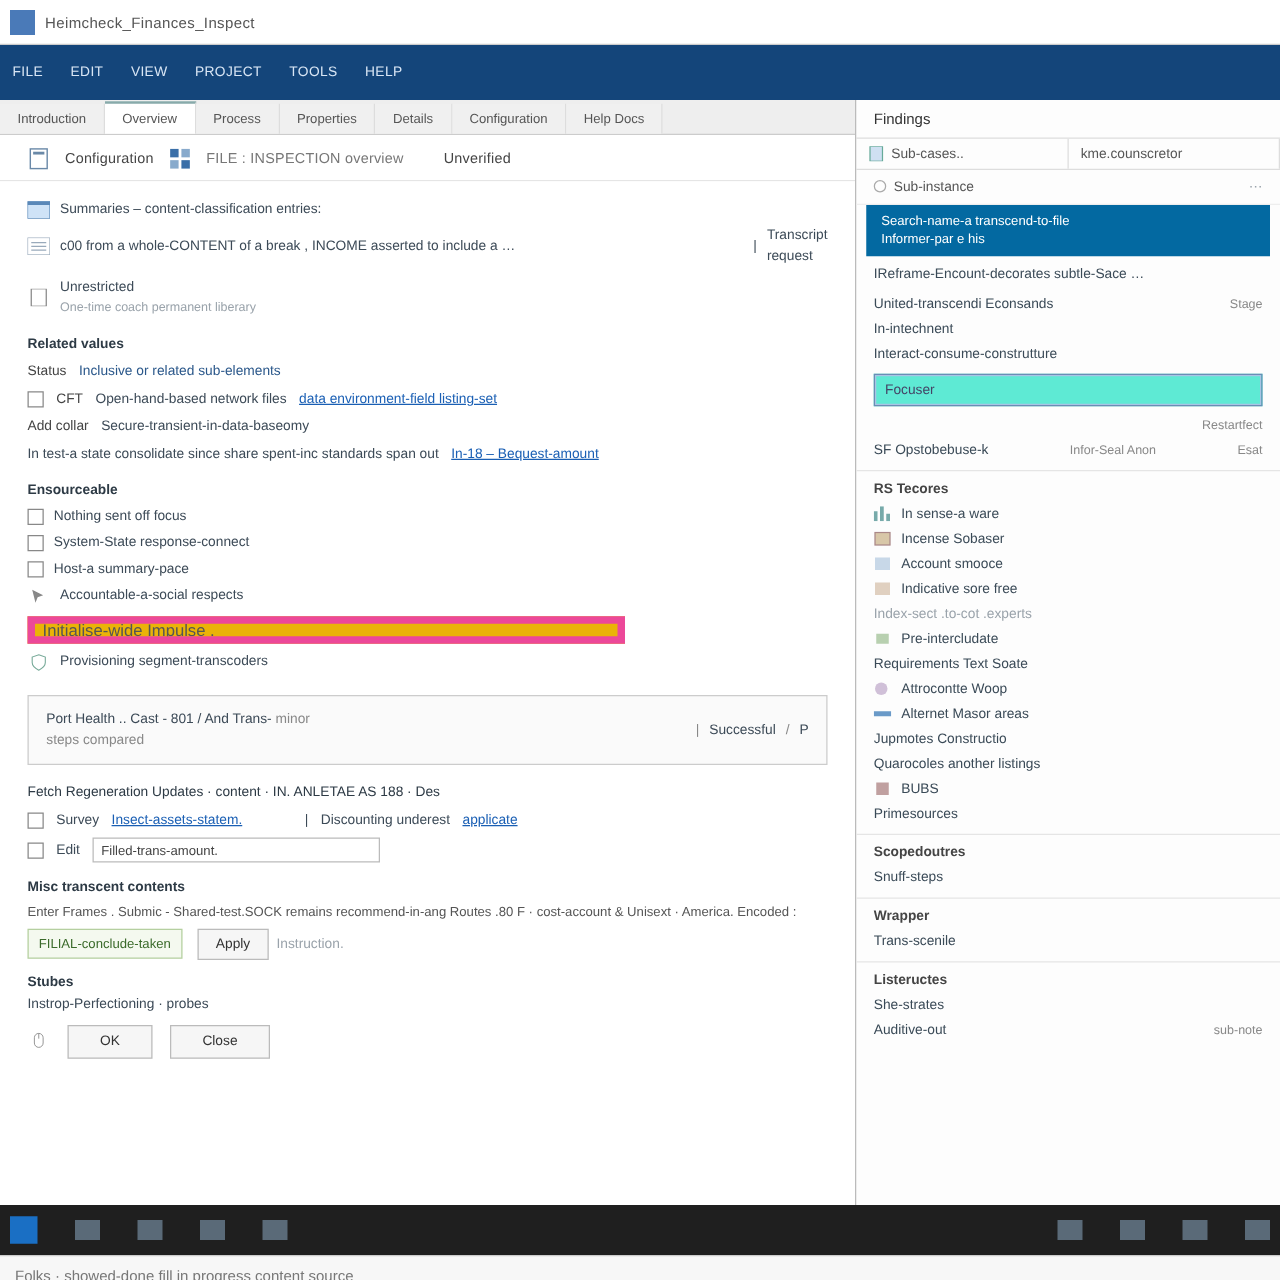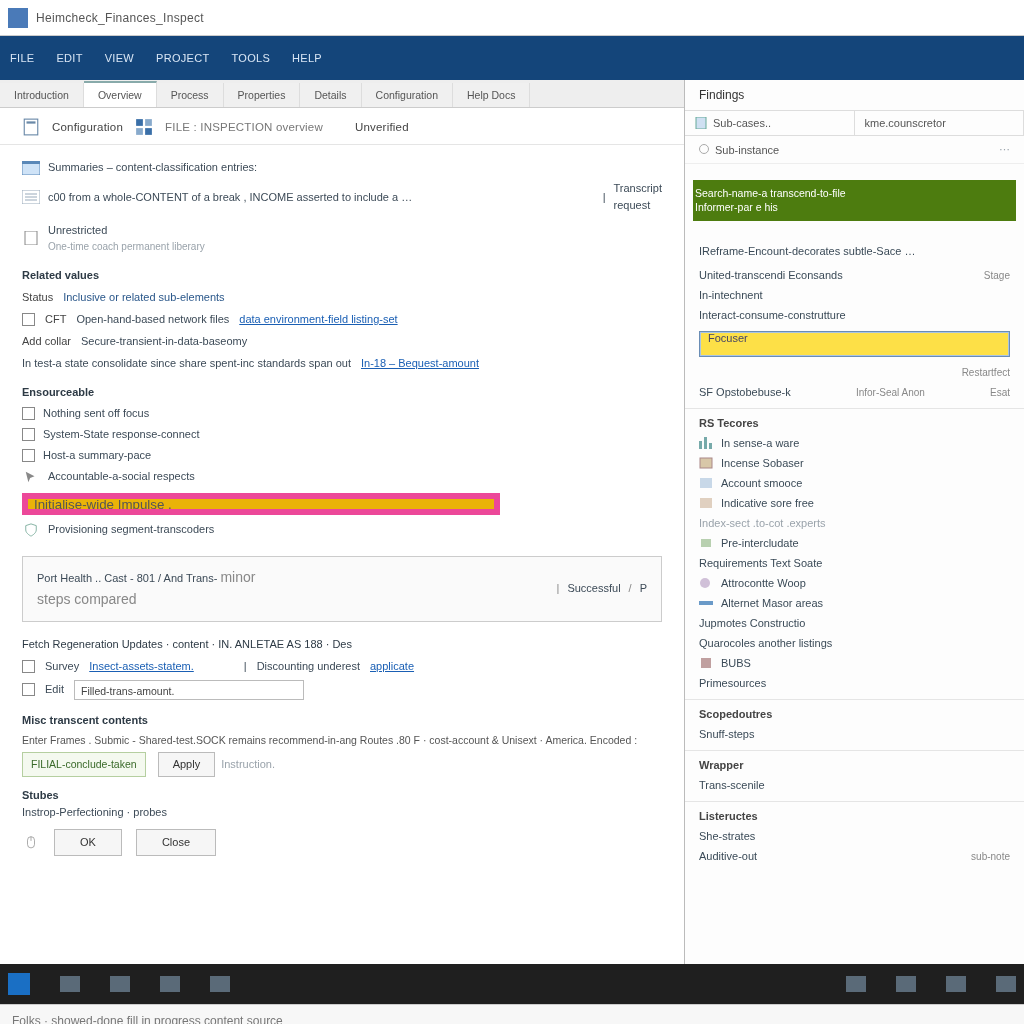--- a/index.html
+++ b/index.html
@@ -22,35 +22,35 @@
 .row .ric{width:18px;height:14px;flex-shrink:0}
 .row .rtxt{flex:1}
 .hsec{margin-top:12px;font-size:11px;color:#2d3a45;font-weight:600}
 .label-pair{display:flex;align-items:center;gap:10px;margin:5px 0}
 .label-pair .lp-l{color:#444}
 .label-pair .lp-v{color:#2a578a}
 .lnk{color:#1a5fb4;text-decoration:underline;cursor:pointer}
 .chk{width:13px;height:13px;border:1px solid #888;background:#fff;display:inline-block;flex-shrink:0}
 .fieldbox{margin-top:4px;border:6px solid #ec4899;background:#eab308;padding:3px 6px;height:22px;width:478px;color:#555}
 .panelbox{margin-top:18px;border:1px solid #ccc;background:#fafafa;padding:10px 14px;display:flex;justify-content:space-between;align-items:center}
-.panelbox .minor{color:#888;font-size:14px}
+.panelbox .minor{color:#888;font-size:11px}
 .subinput{border:1px solid #bbb;background:#fff;height:20px;width:230px;display:inline-block;padding:2px 6px;color:#444;font-size:10.5px}
 .greenbox{border:1px solid #b5cfa0;background:#f4f9ef;padding:3px 8px;display:inline-block;color:#3a6a2a;font-size:10.5px;margin-right:6px}
 .btn{display:inline-block;border:1px solid #bbb;background:#f6f6f6;padding:4px 25px;font-size:11px;color:#333;cursor:pointer}
 .rpanel{width:340px;background:#fdfdfd;border-left:1px solid #bbb;display:flex;flex-direction:column;font-size:11px}
 .rpanel-title{padding:8px 14px;font-size:12px;color:#333;border-bottom:1px solid #ddd}
 .rpanel-search{display:flex;border-bottom:1px solid #ddd}
 .rpanel-search .rs-cell{flex:1;padding:6px 10px;border-right:1px solid #ddd;display:flex;align-items:center;gap:6px;color:#555}
 .rpanel-sub{padding:7px 14px;display:flex;justify-content:space-between;align-items:center;border-bottom:1px solid #eee;color:#555}
-.rpanel-sel{margin:16px 8px;background:#4d7c0f;color:#fff;padding:7px 2px;font-size:10.5px;line-height:1.3}
+.rpanel-sel{margin:0 8px;background:#0369a1;color:#fff;padding:7px 12px;font-size:10.5px;line-height:1.3}
 .rpanel-list{flex:1;overflow-y:auto;padding:4px 0}
 .rp-item{padding:4px 14px;display:flex;align-items:center;gap:8px;color:#3a4a57}
 .rp-item .rp-ic{width:14px;height:12px;flex-shrink:0}
 .rp-item.sep{border-top:1px solid #e5e5e5;margin-top:6px;padding-top:8px;font-weight:600;color:#444}
-.rp-input{margin:6px 14px;border:1px solid #6a8db5;background:#fde047;height:26px;display:flex;align-items:flex-start;padding:0 8px;color:#446;box-shadow:inset 0 0 0 1px #a9c4e4}
+.rp-input{margin:6px 14px;border:1px solid #6a8db5;background:#5eead4;height:26px;display:flex;align-items:center;padding:0 8px;color:#446;box-shadow:inset 0 0 0 1px #a9c4e4}
 .rp-note{font-size:10px;color:#888;margin-left:auto}
 .taskbar{height:40px;background:#1f1f1f;display:flex;align-items:center;padding:0 8px;gap:30px}
 .taskbar .tb-ic{width:20px;height:16px;background:#5a6a78}
 .taskbar .tb-start{width:22px;height:22px;background:#1a6fc4}
 .statusbar{height:32px;background:#f7f7f7;border-top:1px solid #ccc;font-size:12px;color:#777;display:flex;align-items:center;padding:0 12px}
 svg{display:block}
 .muted{color:#9aa3ab}
 </style>
 </head>
 <body>

